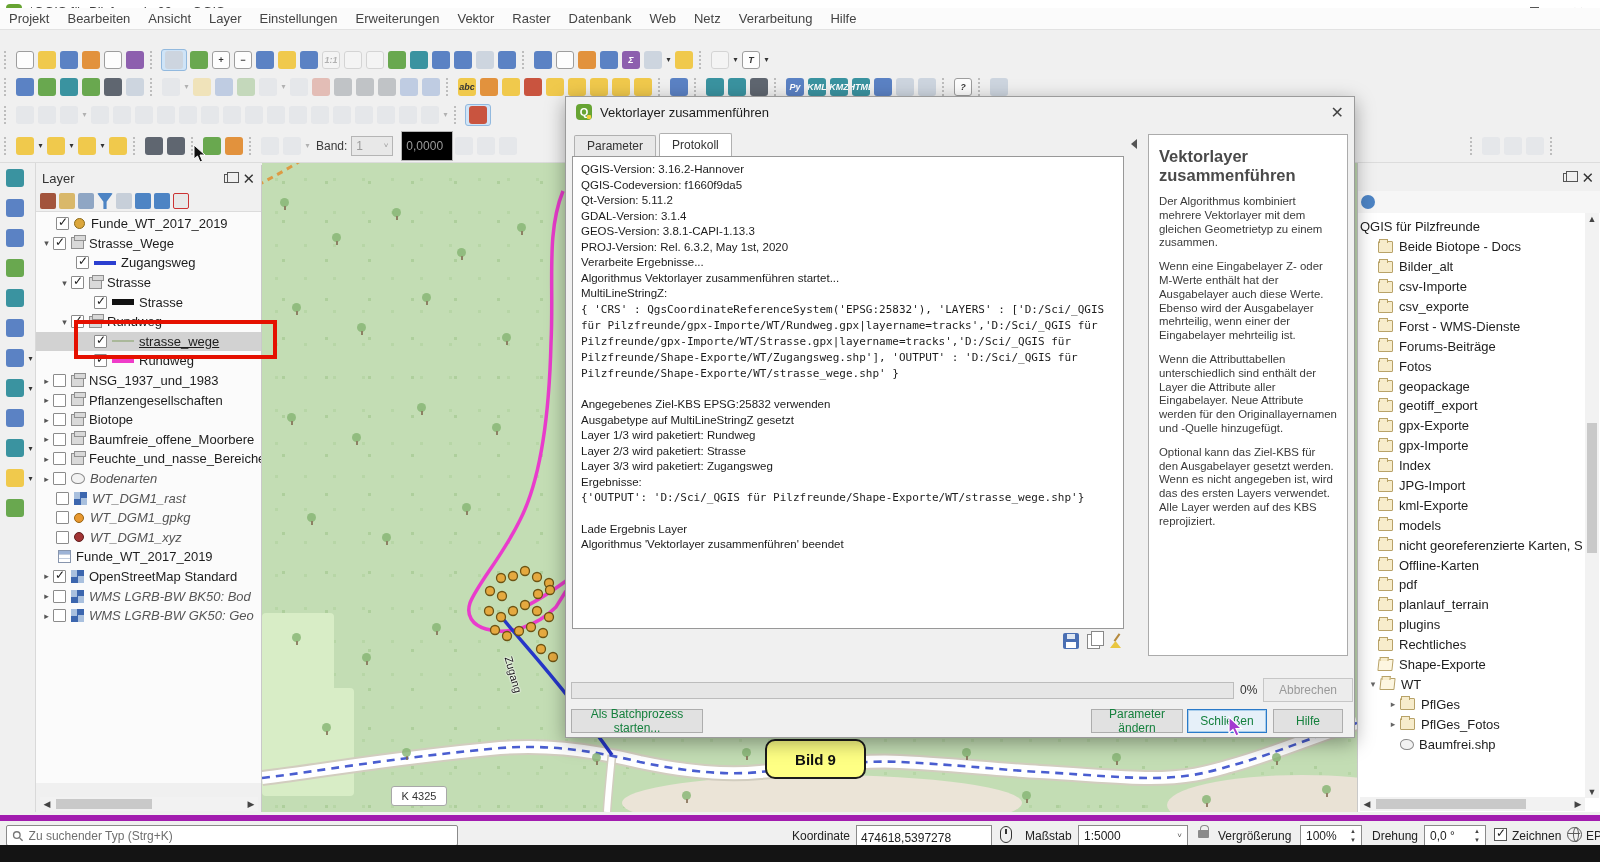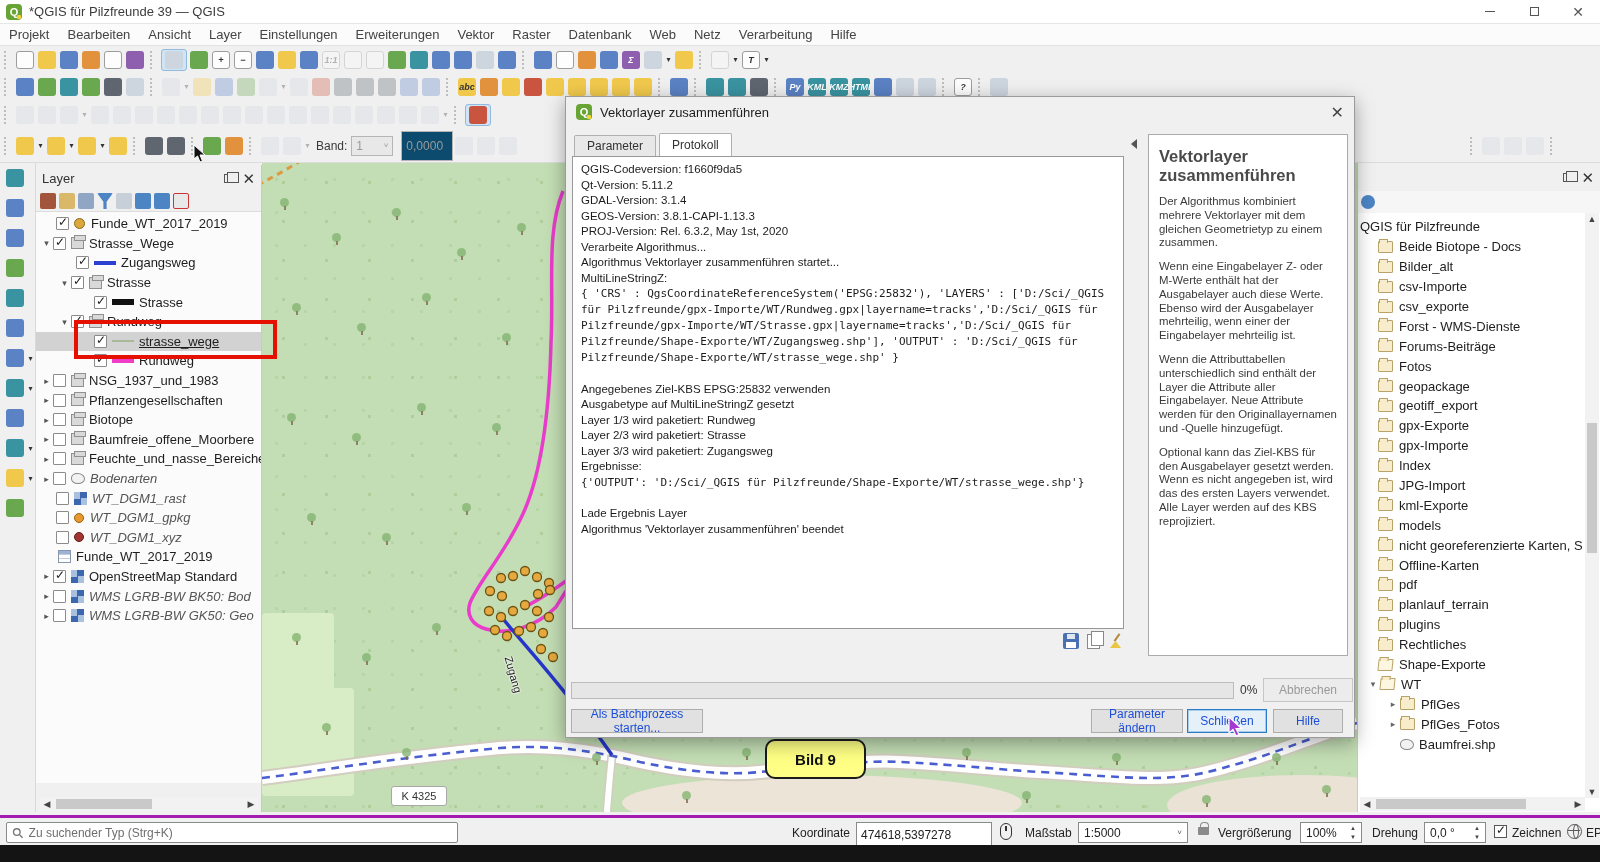--- a/index.html
+++ b/index.html
@@ -9,38 +9,38 @@
   .titlebar{position:absolute;left:0;top:0;width:1600px;height:24px;background:#fff;display:flex;align-items:center;border-bottom:1px solid #e6e6e6}
   .titlebar .qlogo{margin-left:6px}
   .title-text{margin-left:7px;font-size:13px;color:#3c3c3c}
   .wincontrols{margin-left:auto;display:flex}
   .winbtn{width:44px;height:23px;display:flex;align-items:center;justify-content:center;color:#555}
   .ic-min{width:10px;height:1px;background:#555}
   .ic-max{width:9px;height:9px;border:1px solid #555}
   .ic-close{font-size:14px;line-height:1;color:#555}
   .qlogo{width:16px;height:16px;border-radius:4px;background:#67a433;color:#fff;font-weight:bold;font-size:11px;display:flex;align-items:center;justify-content:center;position:relative}
   .qlogo::after{content:"";position:absolute;right:1px;bottom:1px;width:4px;height:4px;background:#f3d23b;border-radius:1px}
-  .menubar{position:absolute;left:0;top:24px;width:1600px;height:22px;background:#fbfbfb;display:flex;align-items:center;border-bottom:1px solid #e2e2e2}
+  .menubar{position:absolute;left:0;top:8px;width:1600px;height:22px;background:#fbfbfb;display:flex;align-items:center;border-bottom:1px solid #e2e2e2}
   .menu-item{padding:2px 9px;color:#444;font-size:13px}
   
   .tbr{position:absolute;left:0;width:1600px;background:#f0f0f0;display:flex;align-items:center}
   .tb1{top:46px;height:27px}.tb2{top:73px;height:27px}.tb3{top:100px;height:29px}.tb4{top:129px;height:34px;border-bottom:1px solid #dcdcdc}
   .hdl{width:7px;height:18px;border-left:2px dotted #bdbdbd;margin:0 3px 0 4px;flex:none}
   .ti{width:18px;height:18px;border-radius:3px;margin:0 2px;flex:none;display:flex;align-items:center;justify-content:center;font-size:9px;font-weight:bold;color:#fff;overflow:hidden}
   .ib{background:#5b82c4}.ig{background:#69a84f}.iy{background:#f0c94c}.io{background:#e2923d}
   .it{background:#3a93a0}.ip{background:#8d5fae}.ir{background:#c9543f}.ik{background:#5f6670}
   .iw{background:#fdfdfd;border:1px solid #9d9d9d;color:#333}.il{background:#cdd5df;color:#333}
   .dis{opacity:.33}
   .dd{width:9px;flex:none;color:#333;font-size:8px;text-align:center}
   .dd::after{content:"▾"}
   .on-tool{background:#cfe4f7;border:1px solid #92b9de;border-radius:3px;padding:1px;display:flex;margin:0 1px}
   .tblabel{font-size:12px;color:#3a3a3a;margin:0 4px;flex:none}
   .tbcombo{width:42px;height:20px;border:1px solid #b5b5b5;background:#e8e8e8;color:#9a9a9a;font-size:12px;display:flex;align-items:center;padding:0 4px;flex:none}
   .tbcombo i{margin-left:auto;font-style:normal;font-size:8px}
-  .tbinput{width:52px;height:30px;border:1px solid #b5b5b5;background:#0c4a6e;color:#9a9a9a;font-size:12px;display:flex;align-items:center;padding:0 4px;flex:none}
+  .tbinput{width:52px;height:30px;border:1px solid #b5b5b5;background:#000000;color:#9a9a9a;font-size:12px;display:flex;align-items:center;padding:0 4px;flex:none}
   
   .lefttb{position:absolute;left:0;top:163px;width:36px;height:649px;background:#f0f0f0;border-right:1px solid #d9d9d9}
   .lefttb .row{display:flex;align-items:center;justify-content:flex-start;padding-left:4px;height:30px}
   
   .layers{position:absolute;left:36px;top:165px;width:226px;height:647px;background:#f0f0f0;border-right:1px solid #c9c9c9}
   .pane-head{height:26px;display:flex;align-items:center;padding:0 6px;font-size:13px;color:#333}
   .pane-icons{margin-left:auto;display:flex;gap:8px;align-items:center}
   .ic-float{width:10px;height:9px;border:1px solid #555;position:relative}
   .ic-float::before{content:"";position:absolute;left:2px;top:-3px;width:10px;height:9px;border:1px solid #555;background:#f0f0f0}
   .ic-x{font-size:15px;color:#333;line-height:1}
@@ -106,25 +106,25 @@
   .ic-floppy{width:16px;height:16px;background:#4a6fb3;border-radius:2px;position:relative}
   .ic-floppy::before{content:"";position:absolute;left:4px;top:1px;width:8px;height:5px;background:#dfe7f2}
   .ic-floppy::after{content:"";position:absolute;left:3px;bottom:1px;width:10px;height:6px;background:#fff}
   .ic-copy{width:13px;height:15px;border:1px solid #888;background:#fff;position:relative}
   .ic-copy::before{content:"";position:absolute;left:3px;top:-4px;width:11px;height:13px;border:1px solid #888;background:#fff}
   .ic-broom{width:16px;height:16px;position:relative}
   .ic-broom::before{content:"";position:absolute;left:8px;top:0;width:2px;height:9px;background:#b58a3e;transform:rotate(35deg)}
   .ic-broom::after{content:"";position:absolute;left:2px;top:8px;width:11px;height:7px;background:#e9c63f;clip-path:polygon(0 100%,50% 0,100% 100%)}
   .progress{position:absolute;left:5px;top:585px;width:663px;height:17px;background:#e6e6e6;border:1px solid #bcbcbc}
   .progress-label{position:absolute;left:674px;top:586px;font-size:12px;color:#333}
-  .btn{position:absolute;height:24px;background:#e1e1e1;border:1px solid #adadad;font-size:12px;color:#1d4ed8;display:flex;align-items:center;justify-content:center;padding:0 8px}
+  .btn{position:absolute;height:24px;background:#e1e1e1;border:1px solid #adadad;font-size:12px;color:#15803d;display:flex;align-items:center;justify-content:center;padding:0 8px}
   .btn.disabled{color:#9a9a9a;background:#ececec;border-color:#c6c6c6}
   .btn.focus{background:#e6f0f9;border:1px solid #2a7ac9;box-shadow:inset 0 0 0 1px #a8cdeb}
   
-  .statusbar{position:absolute;left:0;top:815px;width:1600px;height:30px;background:#f0f0f0;border-top:3px solid #a21caf}
+  .statusbar{position:absolute;left:0;top:815px;width:1600px;height:30px;background:#f0f0f0;border-top:6px solid #a21caf}
   .search{position:absolute;left:6px;top:4px;width:452px;height:21px;border:1px solid #8a8a8a;border-radius:2px;background:#fff;display:flex;align-items:center;padding:0 5px;gap:5px}
   .search input{border:none;outline:none;width:100%;font-size:12px;color:#333;font-family:"Liberation Sans",sans-serif;background:transparent}
   .search input::placeholder{color:#6f6f6f}
   .sb-label{position:absolute;top:8px;font-size:12px;color:#222;white-space:nowrap}
   .sb-input{position:absolute;top:4px;height:26px;border:1px solid #8a8a8a;background:#fff;font-size:12px;color:#222;padding:12px 4px;font-family:"Liberation Sans",sans-serif}
   .sb-combo{position:absolute;top:4px;height:21px;border:1px solid #8a8a8a;background:#fff;font-size:12px;color:#222;display:flex;align-items:center;padding:0 5px}
   .sb-combo i{margin-left:auto;font-style:normal;font-size:8px;color:#555}
   .spin{position:absolute;right:2px;top:2px;width:12px;height:15px;display:flex;flex-direction:column;justify-content:space-between}
   .spin::before{content:"▲";font-size:6px;color:#444;text-align:center}
   .spin::after{content:"▼";font-size:6px;color:#444;text-align:center}
@@ -745,26 +745,27 @@
   <div class="dlg-head">
     <span class="qlogo">Q</span>
     <span class="dlg-title">Vektorlayer zusammenführen</span>
     <span class="dlg-close">✕</span>
   </div>
   <div class="tabbar">
     <span class="tab">Parameter</span>
     <span class="tab active">Protokoll</span>
   </div>
   <div class="logframe">
+    <div class="ln">QGIS-Version: 3.16.2-Hannover</div>
     <div class="ln">QGIS-Codeversion: f1660f9da5</div>
     <div class="ln">Qt-Version: 5.11.2</div>
     <div class="ln">GDAL-Version: 3.1.4</div>
     <div class="ln">GEOS-Version: 3.8.1-CAPI-1.13.3</div>
     <div class="ln">PROJ-Version: Rel. 6.3.2, May 1st, 2020</div>
-    <div class="ln">Verarbeite Algorithmus...</div>
+    <div class="ln">Verarbeite Ergebnisse...</div>
     <div class="ln b">Algorithmus Vektorlayer zusammenführen startet...</div>
     <div class="ln">MultiLineStringZ:</div>
     <div class="ln m">{ 'CRS' : QgsCoordinateReferenceSystem('EPSG:25832'), 'LAYERS' : ['D:/Sci/_QGIS für Pilzfreunde/gpx-Importe/WT/Rundweg.gpx|layername=tracks','D:/Sci/_QGIS für Pilzfreunde/gpx-Importe/WT/Strasse.gpx|layername=tracks','D:/Sci/_QGIS für Pilzfreunde/Shape-Exporte/WT/Zugangsweg.shp'], 'OUTPUT' : 'D:/Sci/_QGIS für Pilzfreunde/Shape-Exporte/WT/strasse_wege.shp' }</div>
     <div class="ln"></div>
     <div class="ln">Angegebenes Ziel-KBS EPSG:25832 verwenden</div>
     <div class="ln">Ausgabetype auf MultiLineStringZ gesetzt</div>
     <div class="ln">Layer 1/3 wird paketiert: Rundweg</div>
     <div class="ln">Layer 2/3 wird paketiert: Strasse</div>
     <div class="ln">Layer 3/3 wird paketiert: Zugangsweg</div>
     <div class="ln">Ergebnisse:</div>

